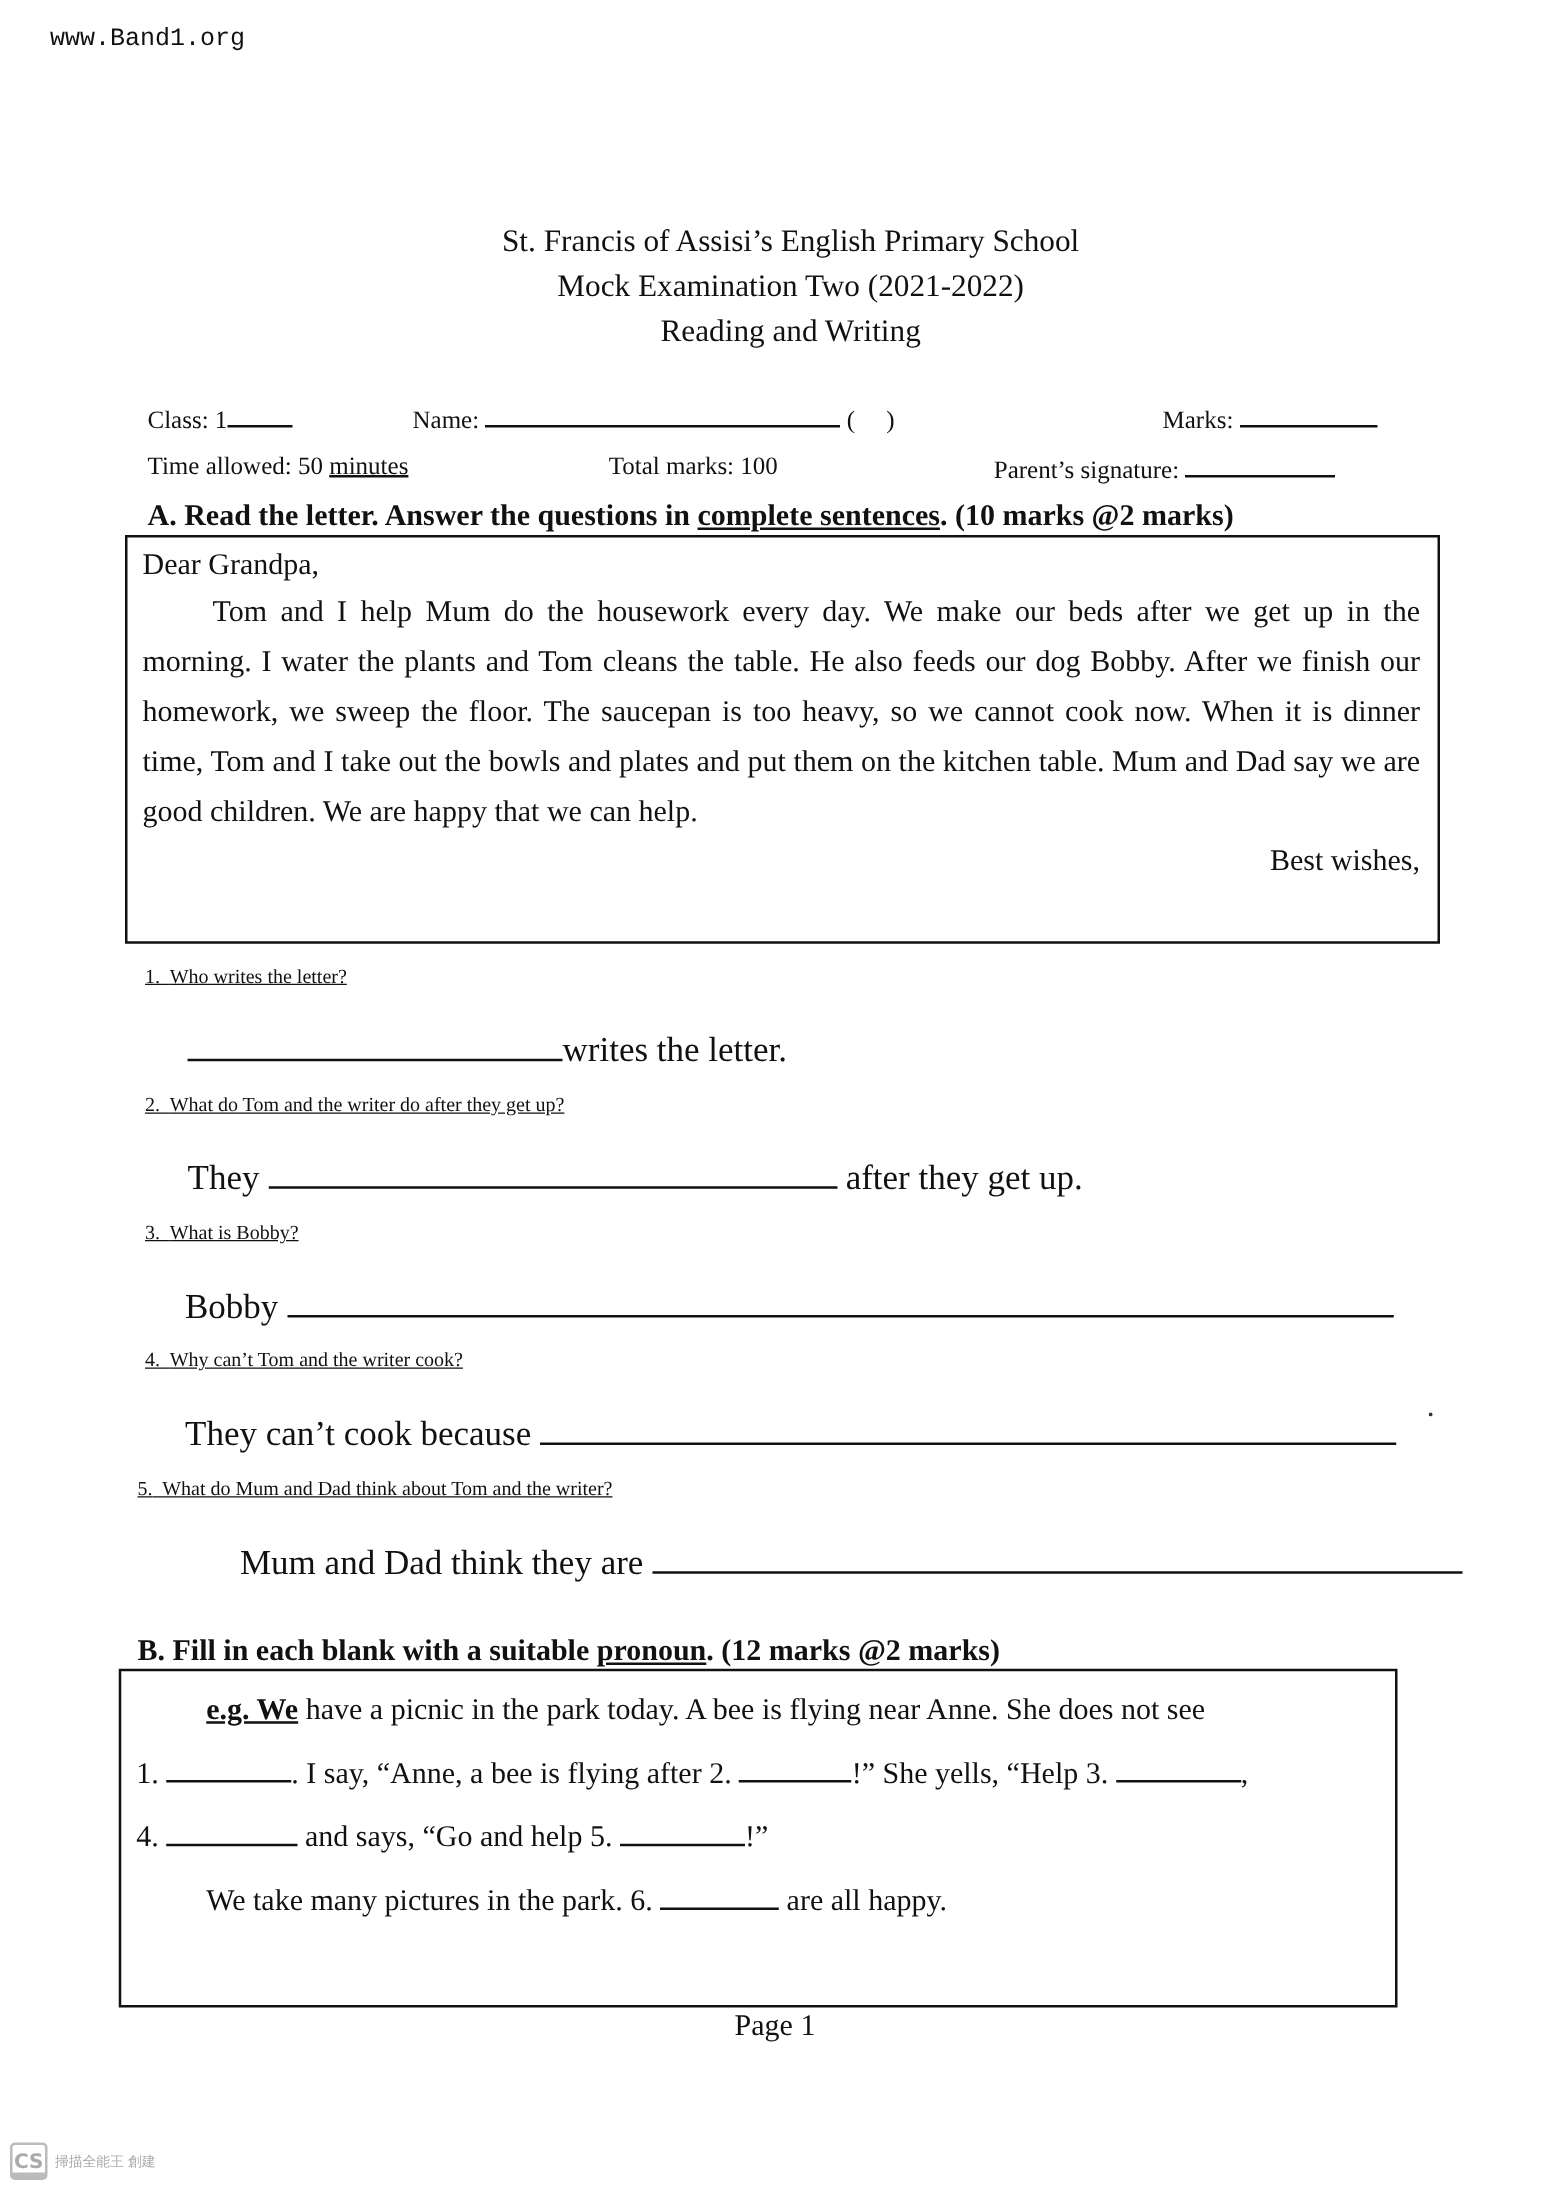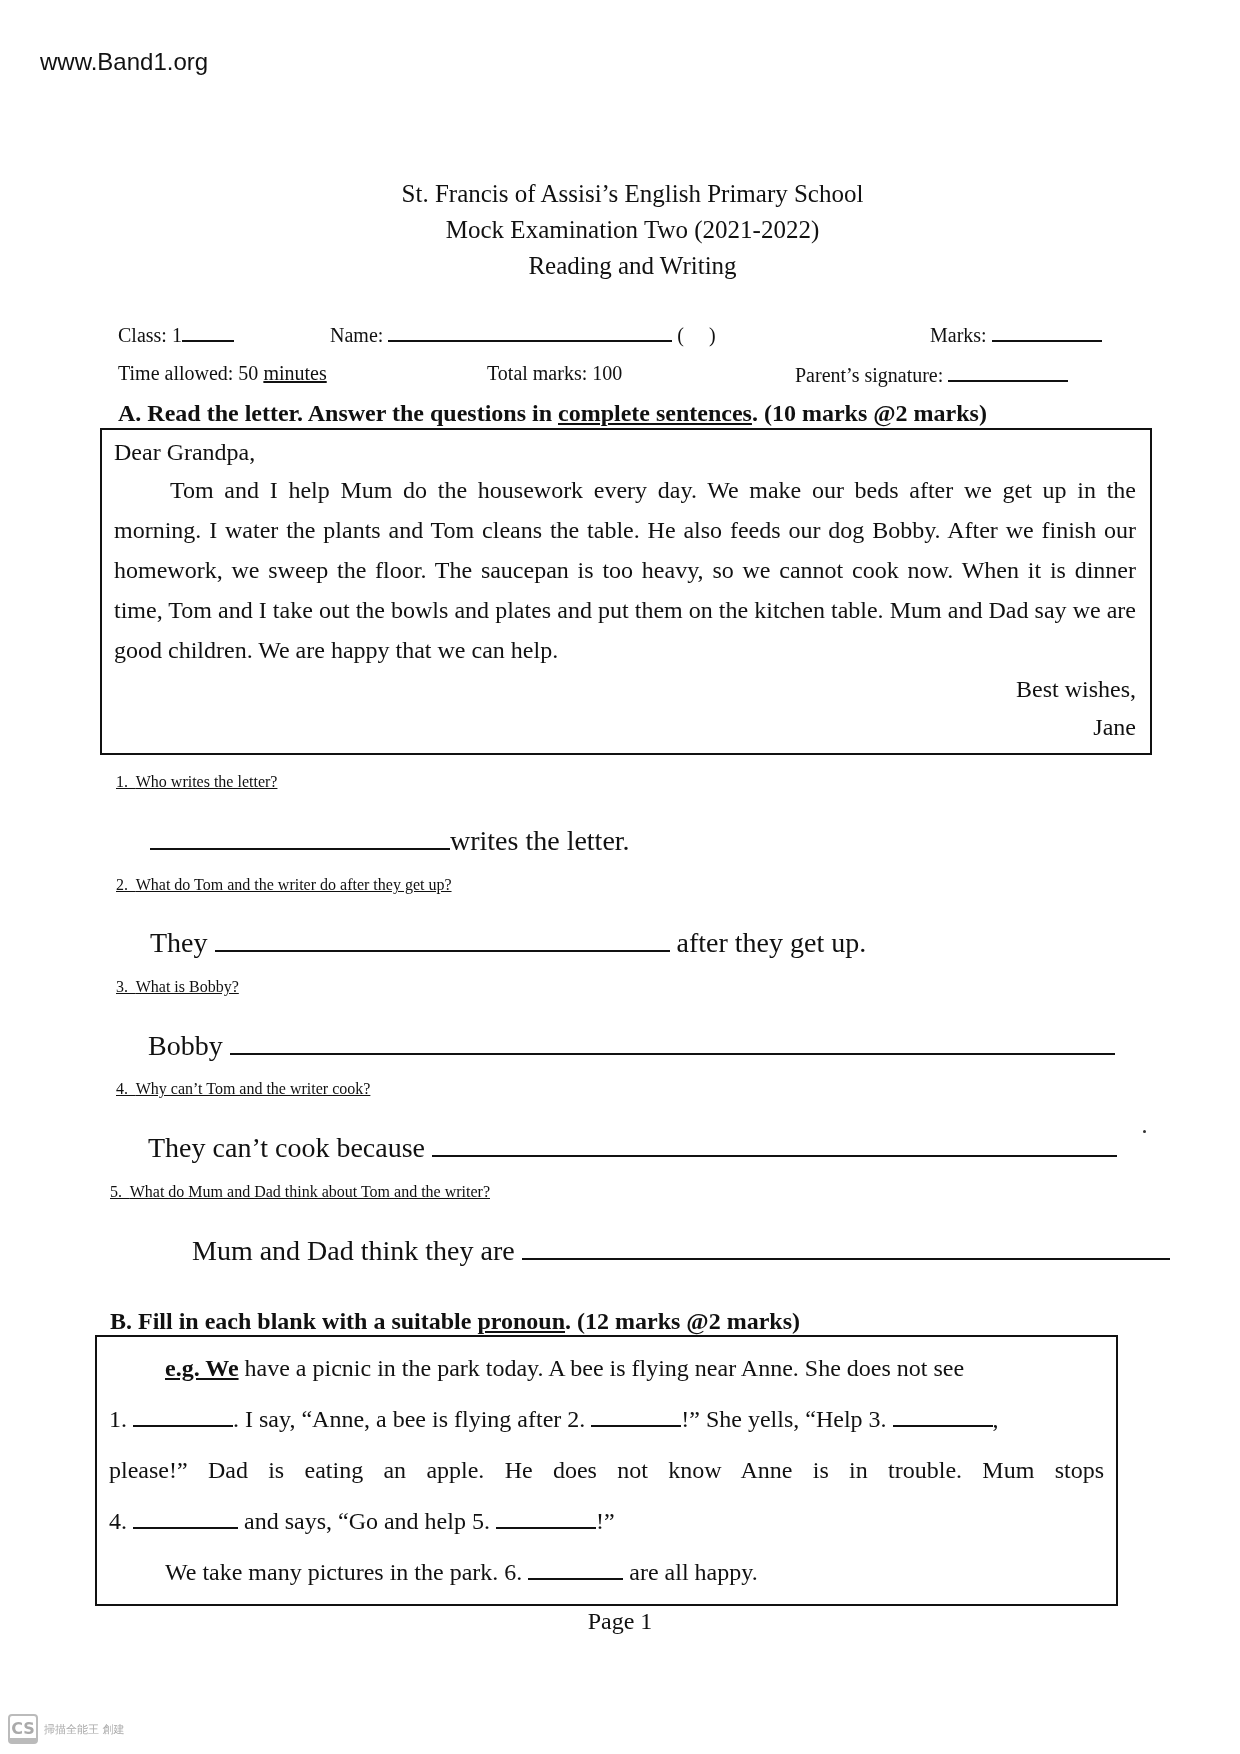--- a/index.html
+++ b/index.html
@@ -1,17 +1,17 @@
 <!DOCTYPE html>
 <html><head>
 <meta charset="utf-8">
 <style>
   html, body { margin: 0; padding: 0; background: #ffffff; }
   body { width: 1240px; height: 1754px; position: relative; overflow: hidden; color: #111; font-family: "Liberation Serif", "DejaVu Serif", serif; }
-  .watermark-top { position: absolute; left: 40px; top: 48px; font-family: Liberation Sans, sans-serif; font-size: 24px; color: #111; }
+  .watermark-top { position: absolute; left: 40px; top: 20px; font-family: Liberation Mono, monospace; font-size: 20px; color: #111; }
   .header { position: absolute; left: 0; top: 176px; width: 1265px; text-align: center; font-size: 25px; line-height: 36px; }
   .info-row { position: absolute; font-size: 20px; }
   .blank { display: inline-block; border-bottom: 2px solid #111; vertical-align: baseline; height: 18px; }
   .sec-title { position: absolute; font-weight: bold; font-size: 24px; }
   .u { text-decoration: underline; }
   .box { position: absolute; border: 2px solid #111; box-sizing: border-box; }
   .letter-p { font-size: 24px; line-height: 40px; text-align: justify; }
   .q { position: absolute; font-size: 16px; text-decoration: underline; }
   .ans { position: absolute; font-size: 28px; }
   .page-num { position: absolute; left: 0; width: 1240px; top: 1608px; text-align: center; font-size: 24px; }
@@ -52,21 +52,20 @@
 </div>
 
 <div class="sec-title" style="left:118px; top:400px;">
   <span>A. Read the letter. Answer the questions in </span><span class="u">complete sentences</span><span>. (10 marks @2 marks)</span>
 </div>
 
 <div class="box" style="left:100px; top:428px; width:1052px; height:327px; padding:4px 14px 0 12px;">
   <div class="letter-p" style="line-height:36px;">Dear Grandpa,</div>
   <div class="letter-p" style="text-indent:56px;">Tom and I help Mum do the housework every day. We make our beds after we get up in the morning. I water the plants and Tom cleans the table. He also feeds our dog Bobby. After we finish our homework, we sweep the floor. The saucepan is too heavy, so we cannot cook now. When it is dinner time, Tom and I take out the bowls and plates and put them on the kitchen table. Mum and Dad say we are good children. We are happy that we can help.</div>
   <div class="letter-p" style="text-align:right; line-height:38px;">Best wishes,</div>
-  <div class="letter-p" style="text-align:right; line-height:38px;">Jane</div>
 </div>
 
 <div class="q" style="left:116px; top:773px;">
   <span>1.</span>&nbsp;
   <span>Who writes the letter?</span>
 </div>
 <div class="ans" style="left:150px; top:825px;">
   <span class="blank" style="width:300px;"></span><span>writes the letter.</span>
 </div>
 
@@ -109,21 +108,20 @@
 
 <div class="dot"></div>
 
 <div class="sec-title" style="left:110px; top:1308px;">
   <span>B. Fill in each blank with a suitable </span><span class="u">pronoun</span><span>. (12 marks @2 marks)</span>
 </div>
 
 <div class="box" style="left:95px; top:1335px; width:1023px; height:271px; padding:6px 12px 0 12px;">
   <div class="bline" style="padding-left:56px;"><span class="u" style="font-weight:bold;">e.g. We</span><span> have a picnic in the park today. A bee is flying near Anne. She does not see</span></div>
   <div class="bline"><span>1.</span> <span class="blank" style="width:100px;"></span><span>. I say, “Anne, a bee is flying after 2.</span> <span class="blank" style="width:90px;"></span><span>!” She yells, “Help 3.</span> <span class="blank" style="width:100px;"></span><span>,</span></div>
-  <div class="bline" style="text-align-last:justify;">please!” Dad is eating an apple. He does not know Anne is in trouble. Mum stops</div>
   <div class="bline"><span>4.</span> <span class="blank" style="width:105px;"></span><span> and says, “Go and help 5.</span> <span class="blank" style="width:100px;"></span><span>!”</span></div>
   <div class="bline" style="padding-left:56px;"><span>We take many pictures in the park. 6.</span> <span class="blank" style="width:95px;"></span><span> are all happy.</span></div>
 </div>
 
 <div class="page-num">Page 1</div>
 
 <div class="cs-logo">CS</div>
 <div class="cs-text">掃描全能王 創建</div>
 
 </body></html>

